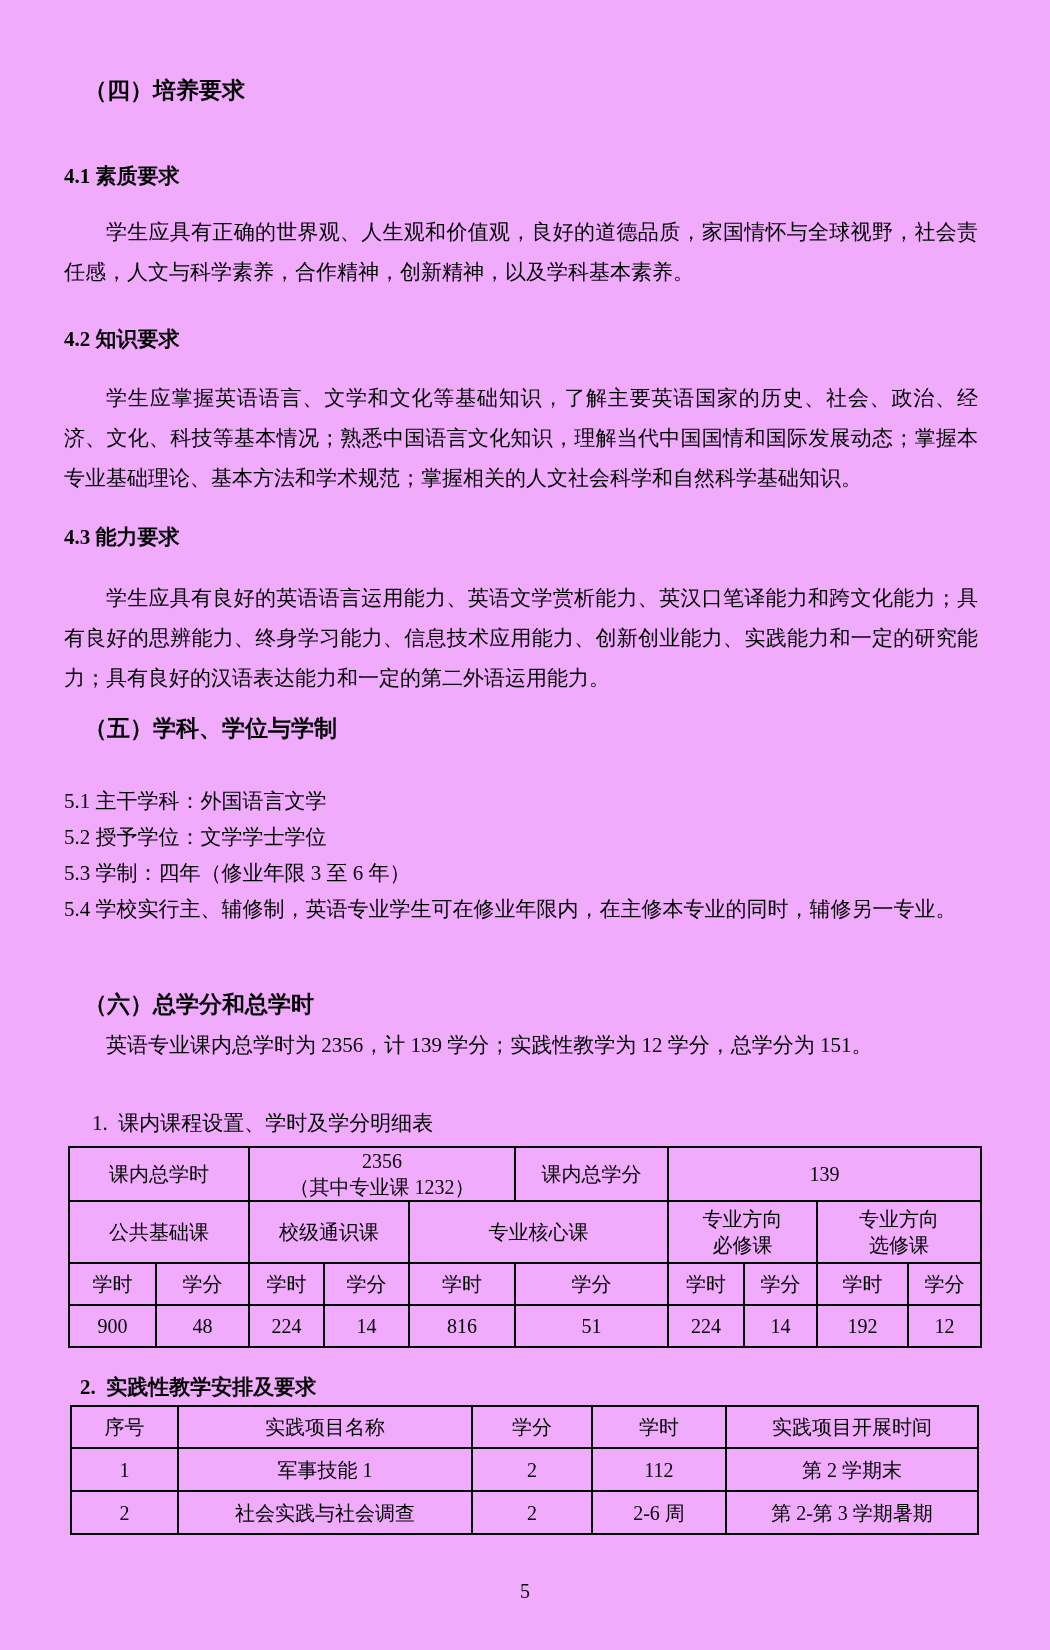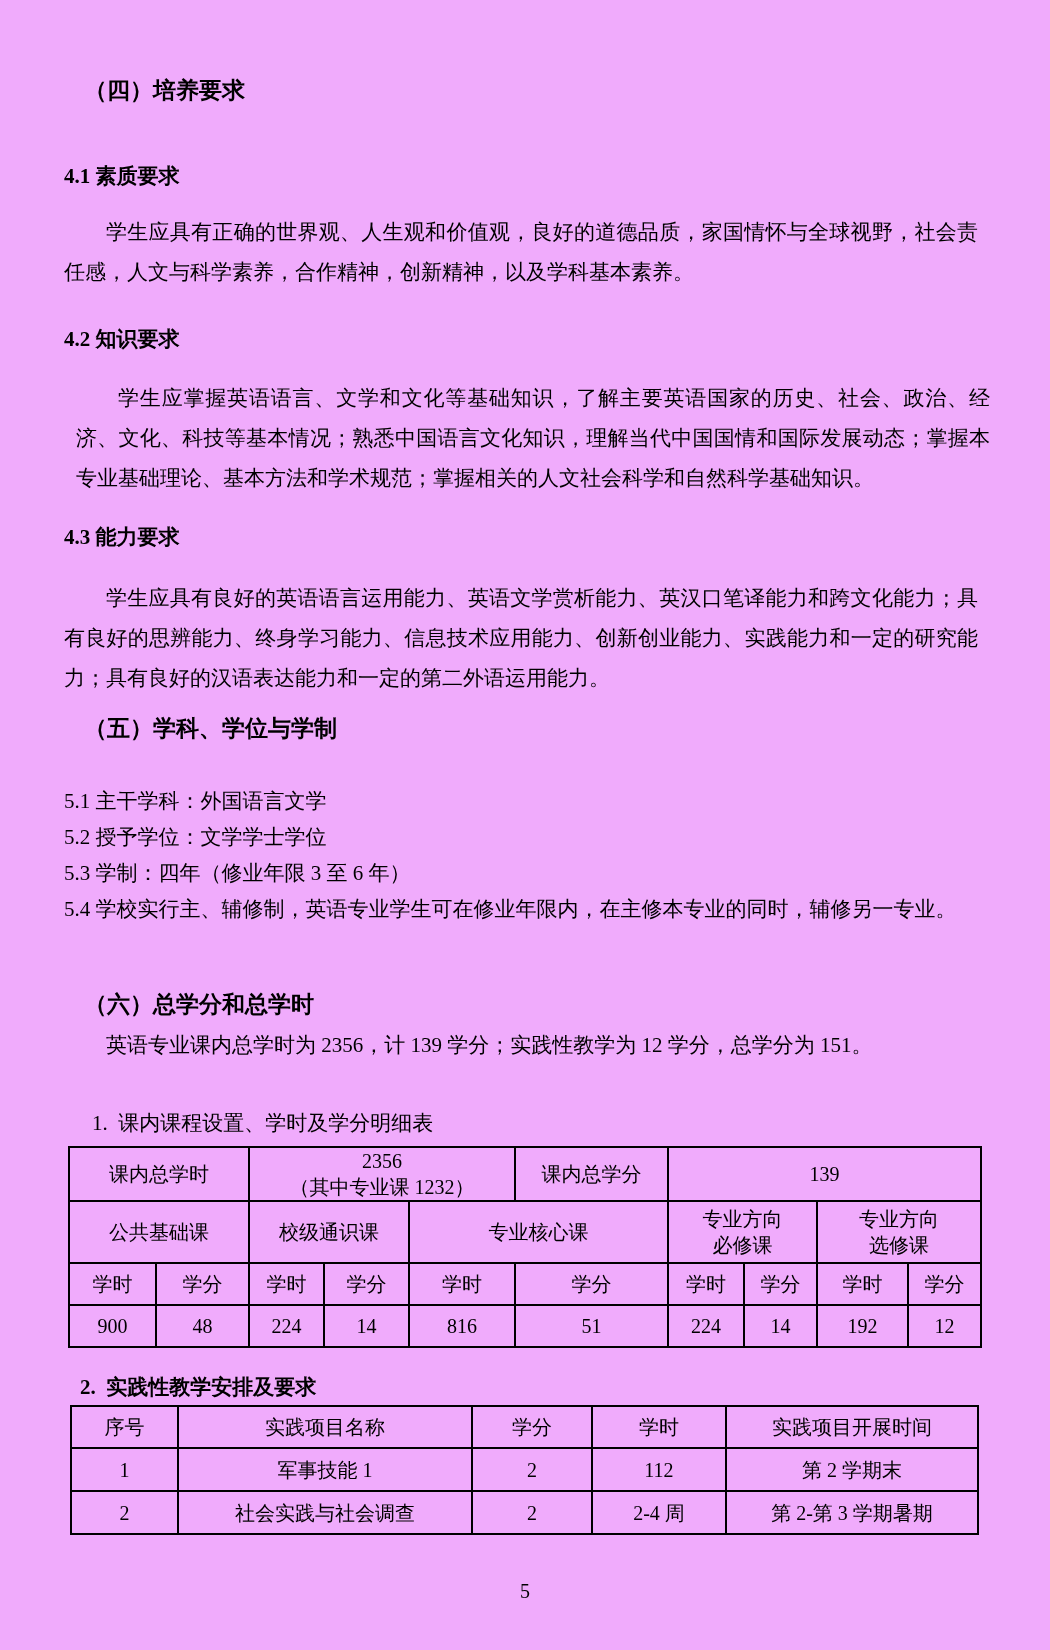--- a/index.html
+++ b/index.html
@@ -59,21 +59,21 @@
 <body>
 
 <div class="page">
 
   <div class="abs h-major" style="top:76px;">（四）培养要求</div>
 
   <div class="abs h-minor" style="top:163px;">4.1 素质要求</div>
   <div class="abs para" style="top:212px;">学生应具有正确的世界观、人生观和价值观，良好的道德品质，家国情怀与全球视野，社会责任感，人文与科学素养，合作精神，创新精神，以及学科基本素养。</div>
 
   <div class="abs h-minor" style="top:326px;">4.2 知识要求</div>
-  <div class="abs para" style="top:378px;margin-left:12px;">学生应掌握英语语言、文学和文化等基础知识，了解主要英语国家的历史、社会、政治、经济、文化、科技等基本情况；熟悉中国语言文化知识，理解当代中国国情和国际发展动态；掌握本专业基础理论、基本方法和学术规范；掌握相关的人文社会科学和自然科学基础知识。</div>
+  <div class="abs para" style="top:378px;">学生应掌握英语语言、文学和文化等基础知识，了解主要英语国家的历史、社会、政治、经济、文化、科技等基本情况；熟悉中国语言文化知识，理解当代中国国情和国际发展动态；掌握本专业基础理论、基本方法和学术规范；掌握相关的人文社会科学和自然科学基础知识。</div>
 
   <div class="abs h-minor" style="top:524px;">4.3 能力要求</div>
   <div class="abs para" style="top:578px;">学生应具有良好的英语语言运用能力、英语文学赏析能力、英汉口笔译能力和跨文化能力；具有良好的思辨能力、终身学习能力、信息技术应用能力、创新创业能力、实践能力和一定的研究能力；具有良好的汉语表达能力和一定的第二外语运用能力。</div>
 
   <div class="abs h-major" style="top:714px;">（五）学科、学位与学制</div>
 
   <div class="abs plain-list" style="top:783px;">
     <div class="li">5.1 主干学科：外国语言文学</div>
     <div class="li">5.2 授予学位：文学学士学位</div>
     <div class="li">5.3 学制：四年（修业年限 3 至 6 年）</div>
@@ -164,21 +164,21 @@
         <td>1</td>
         <td>军事技能 1</td>
         <td>2</td>
         <td>112</td>
         <td>第 2 学期末</td>
       </tr>
       <tr style="height:43px;">
         <td>2</td>
         <td>社会实践与社会调查</td>
         <td>2</td>
-        <td>2-4 周</td>
+        <td>2-6 周</td>
         <td>第 2-第 3 学期暑期</td>
       </tr>
     </tbody>
   </table>
 
   <div class="abs pageno" style="top:1580px;">5</div>
 
 </div>
 
 </body></html>

